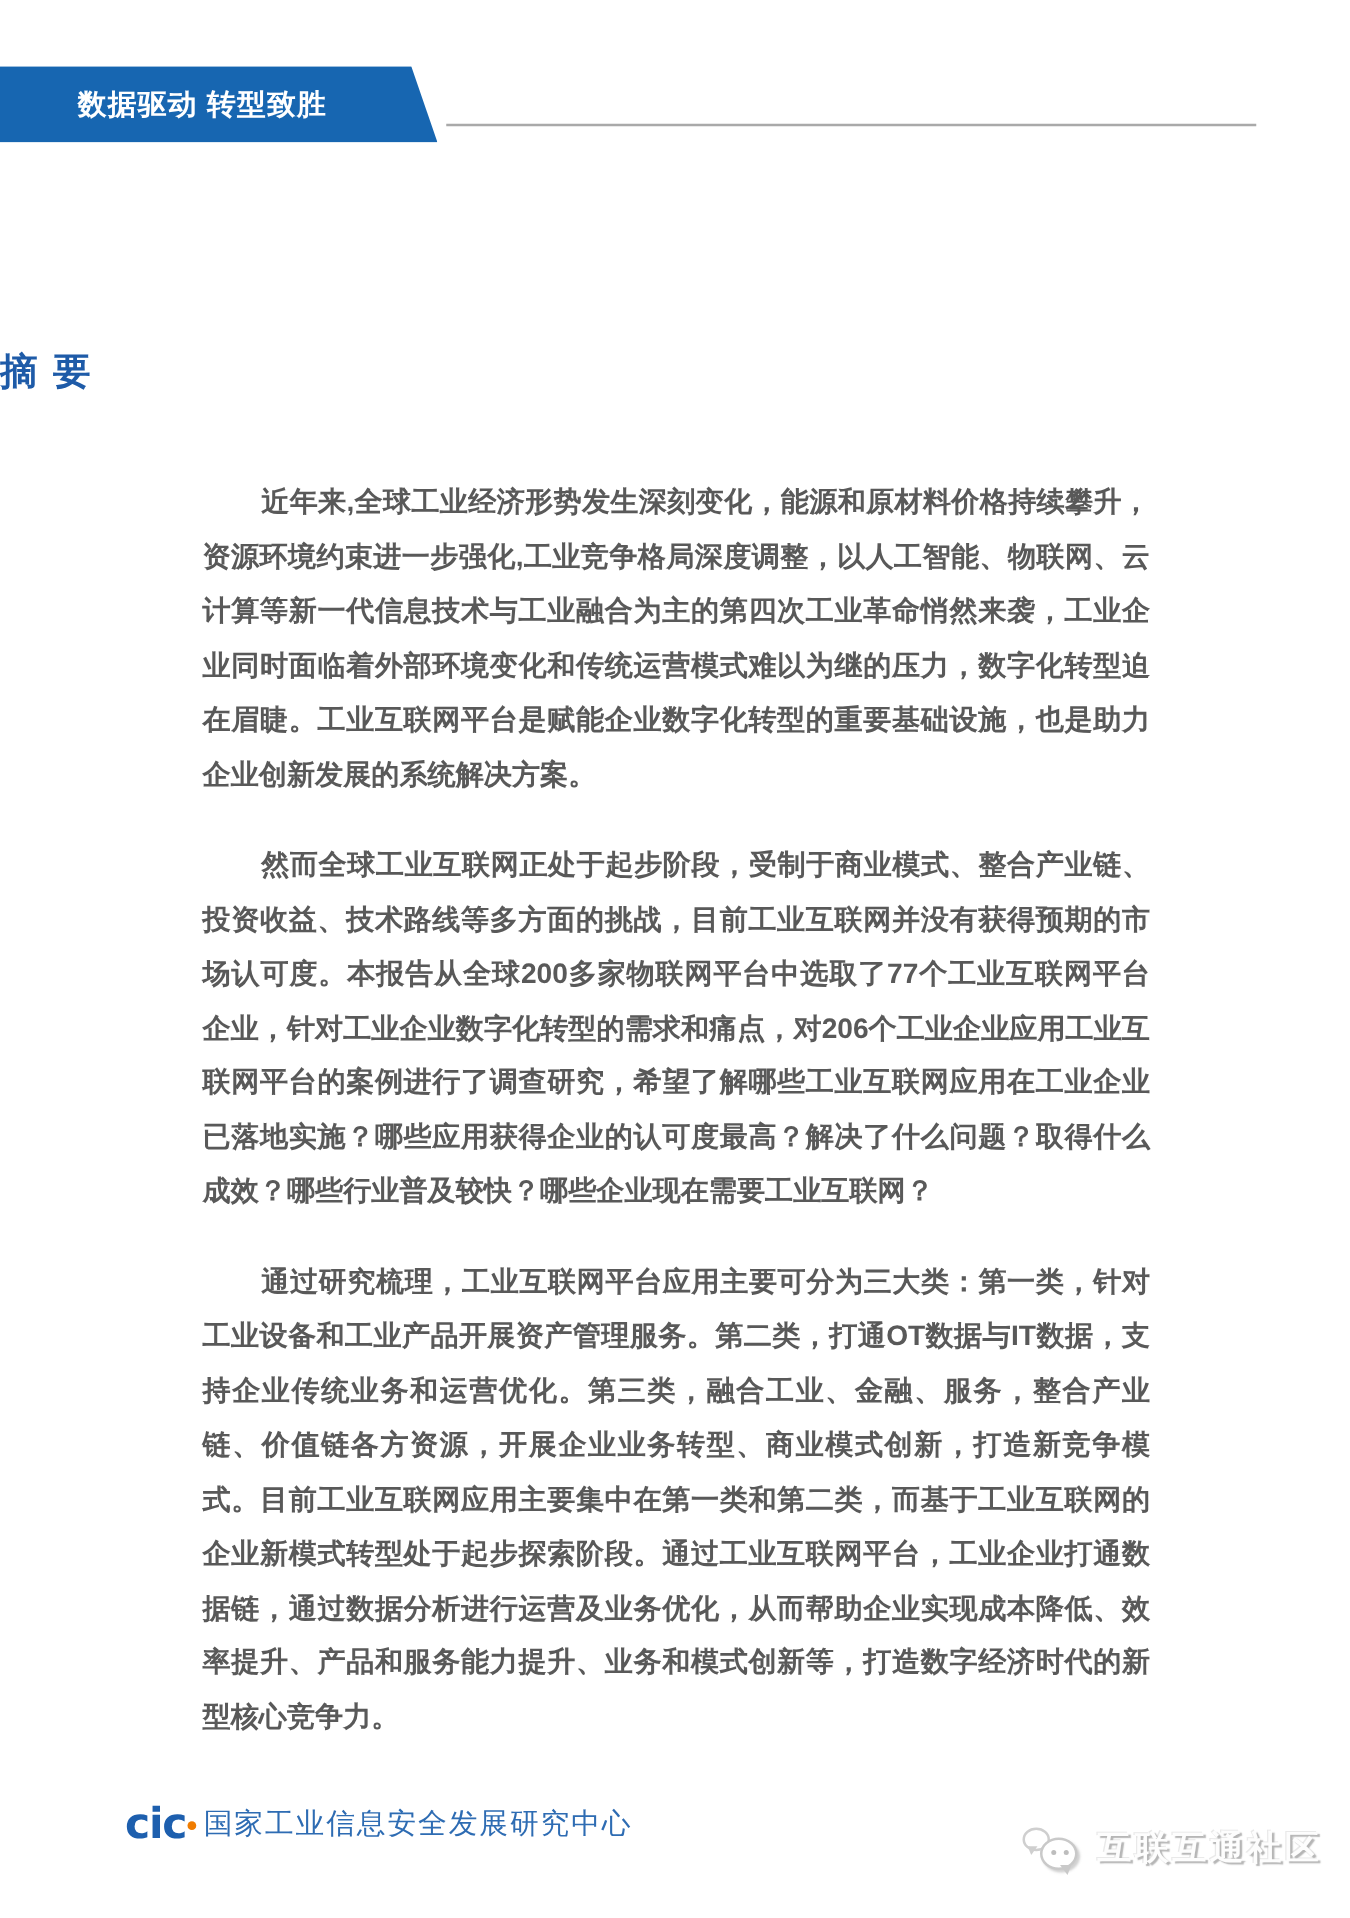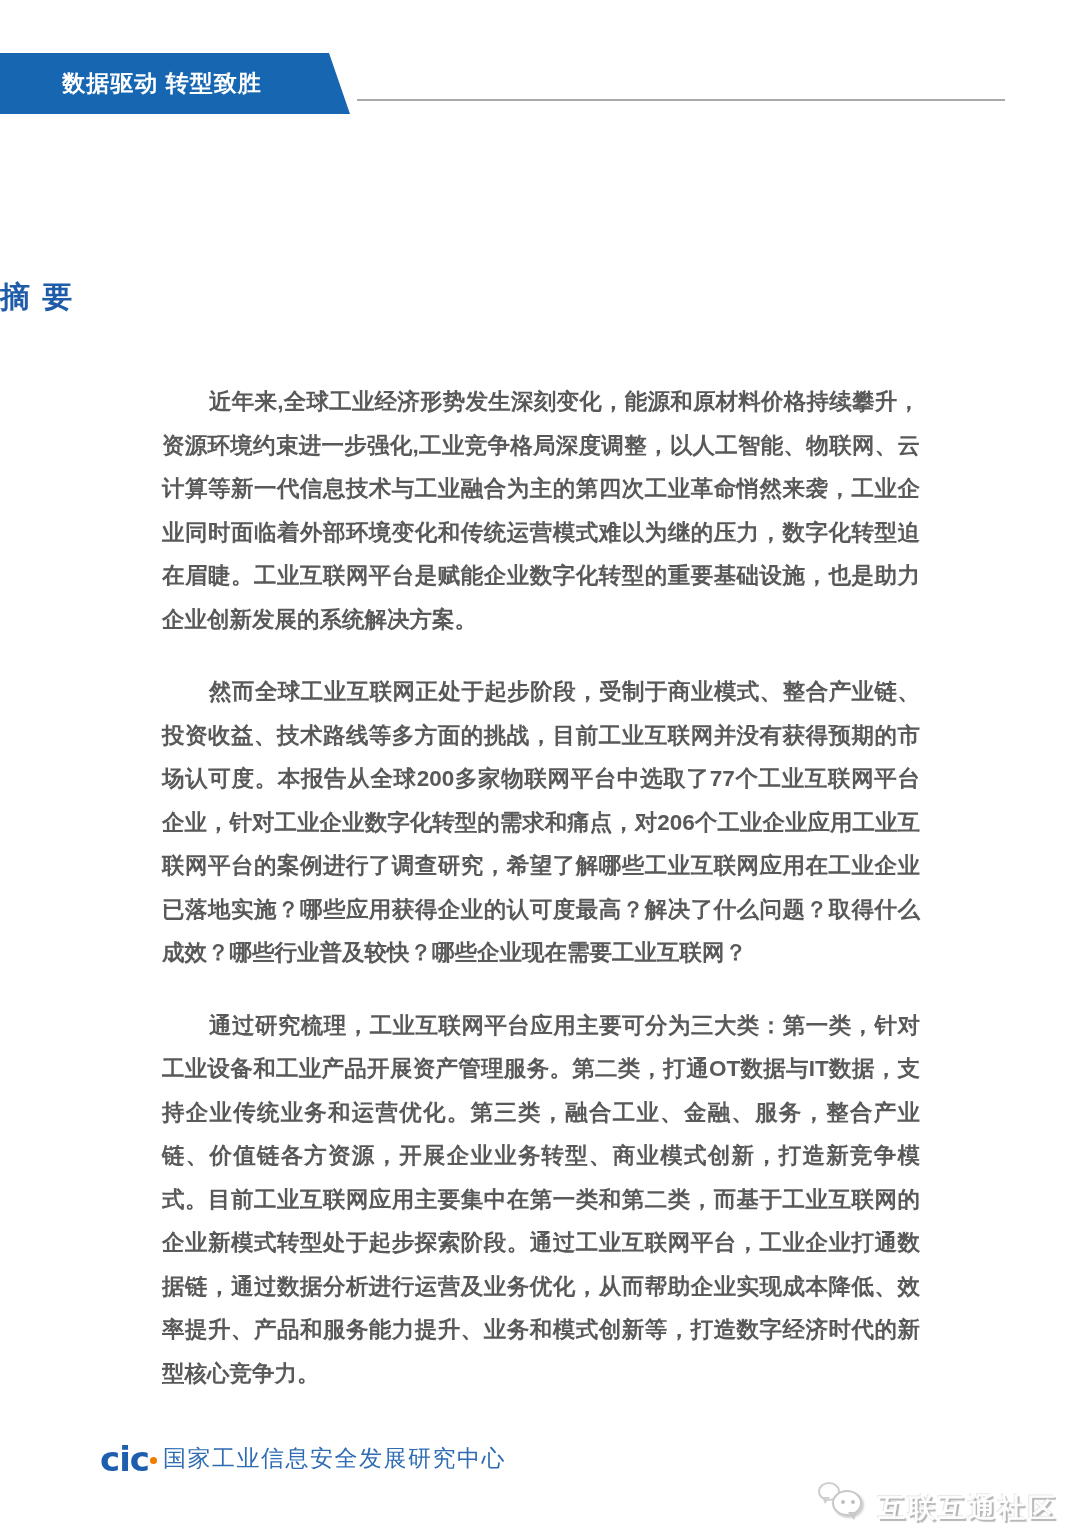--- a/index.html
+++ b/index.html
@@ -67,21 +67,21 @@
     background:#f07c00;
   }
   .org-name {
     font-size:23px; color:#2e6cb3; letter-spacing:1.5px;
     margin-left:4px; white-space:nowrap;
   }
 
   
   .watermark {
     position:absolute; right:22px; top:1460px;
-    display:flex; align-items:flex-end;margin-top:20px;
+    display:flex; align-items:flex-start;
   }
   .wm-icon { position:relative; width:52px; height:46px; }
   .wm-bubble-small {
     position:absolute; left:2px; top:2px;
     width:22px; height:19px; border-radius:50%;
     border:2px solid #cfcfcf; background:#ffffff;
   }
   .wm-bubble-small::after {
     content:""; position:absolute; left:2px; bottom:-5px;
     width:0; height:0;

